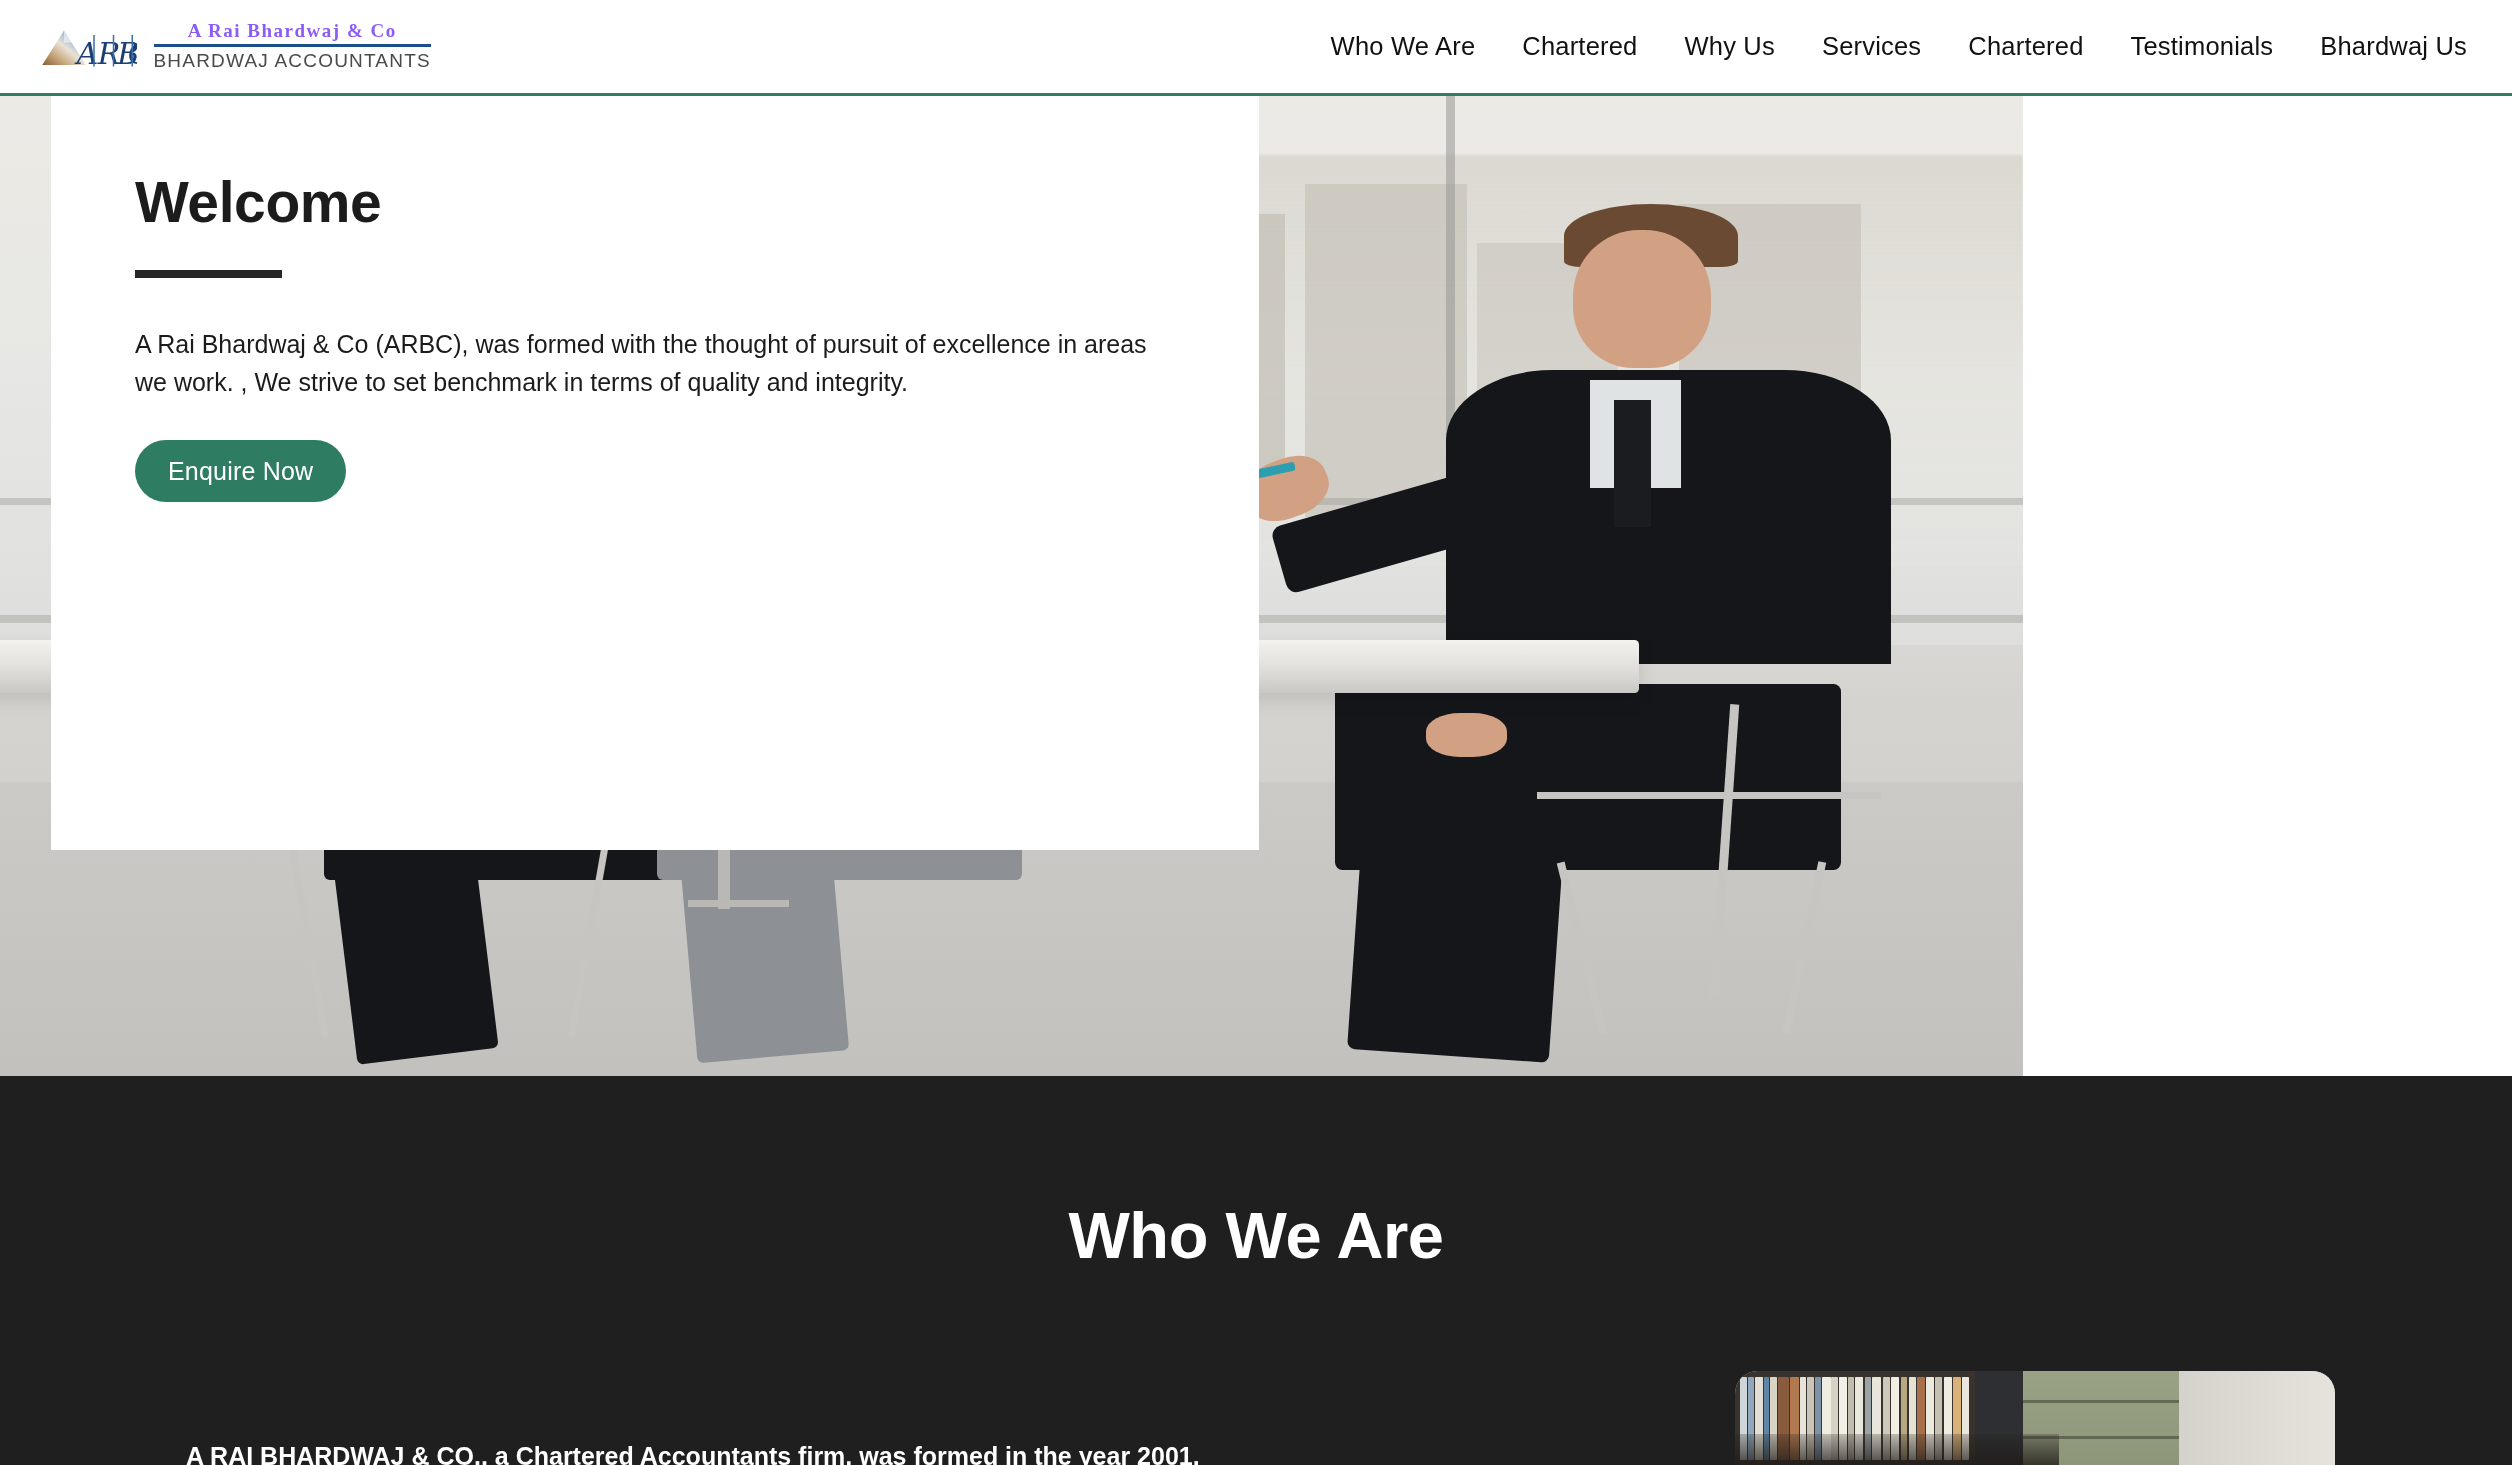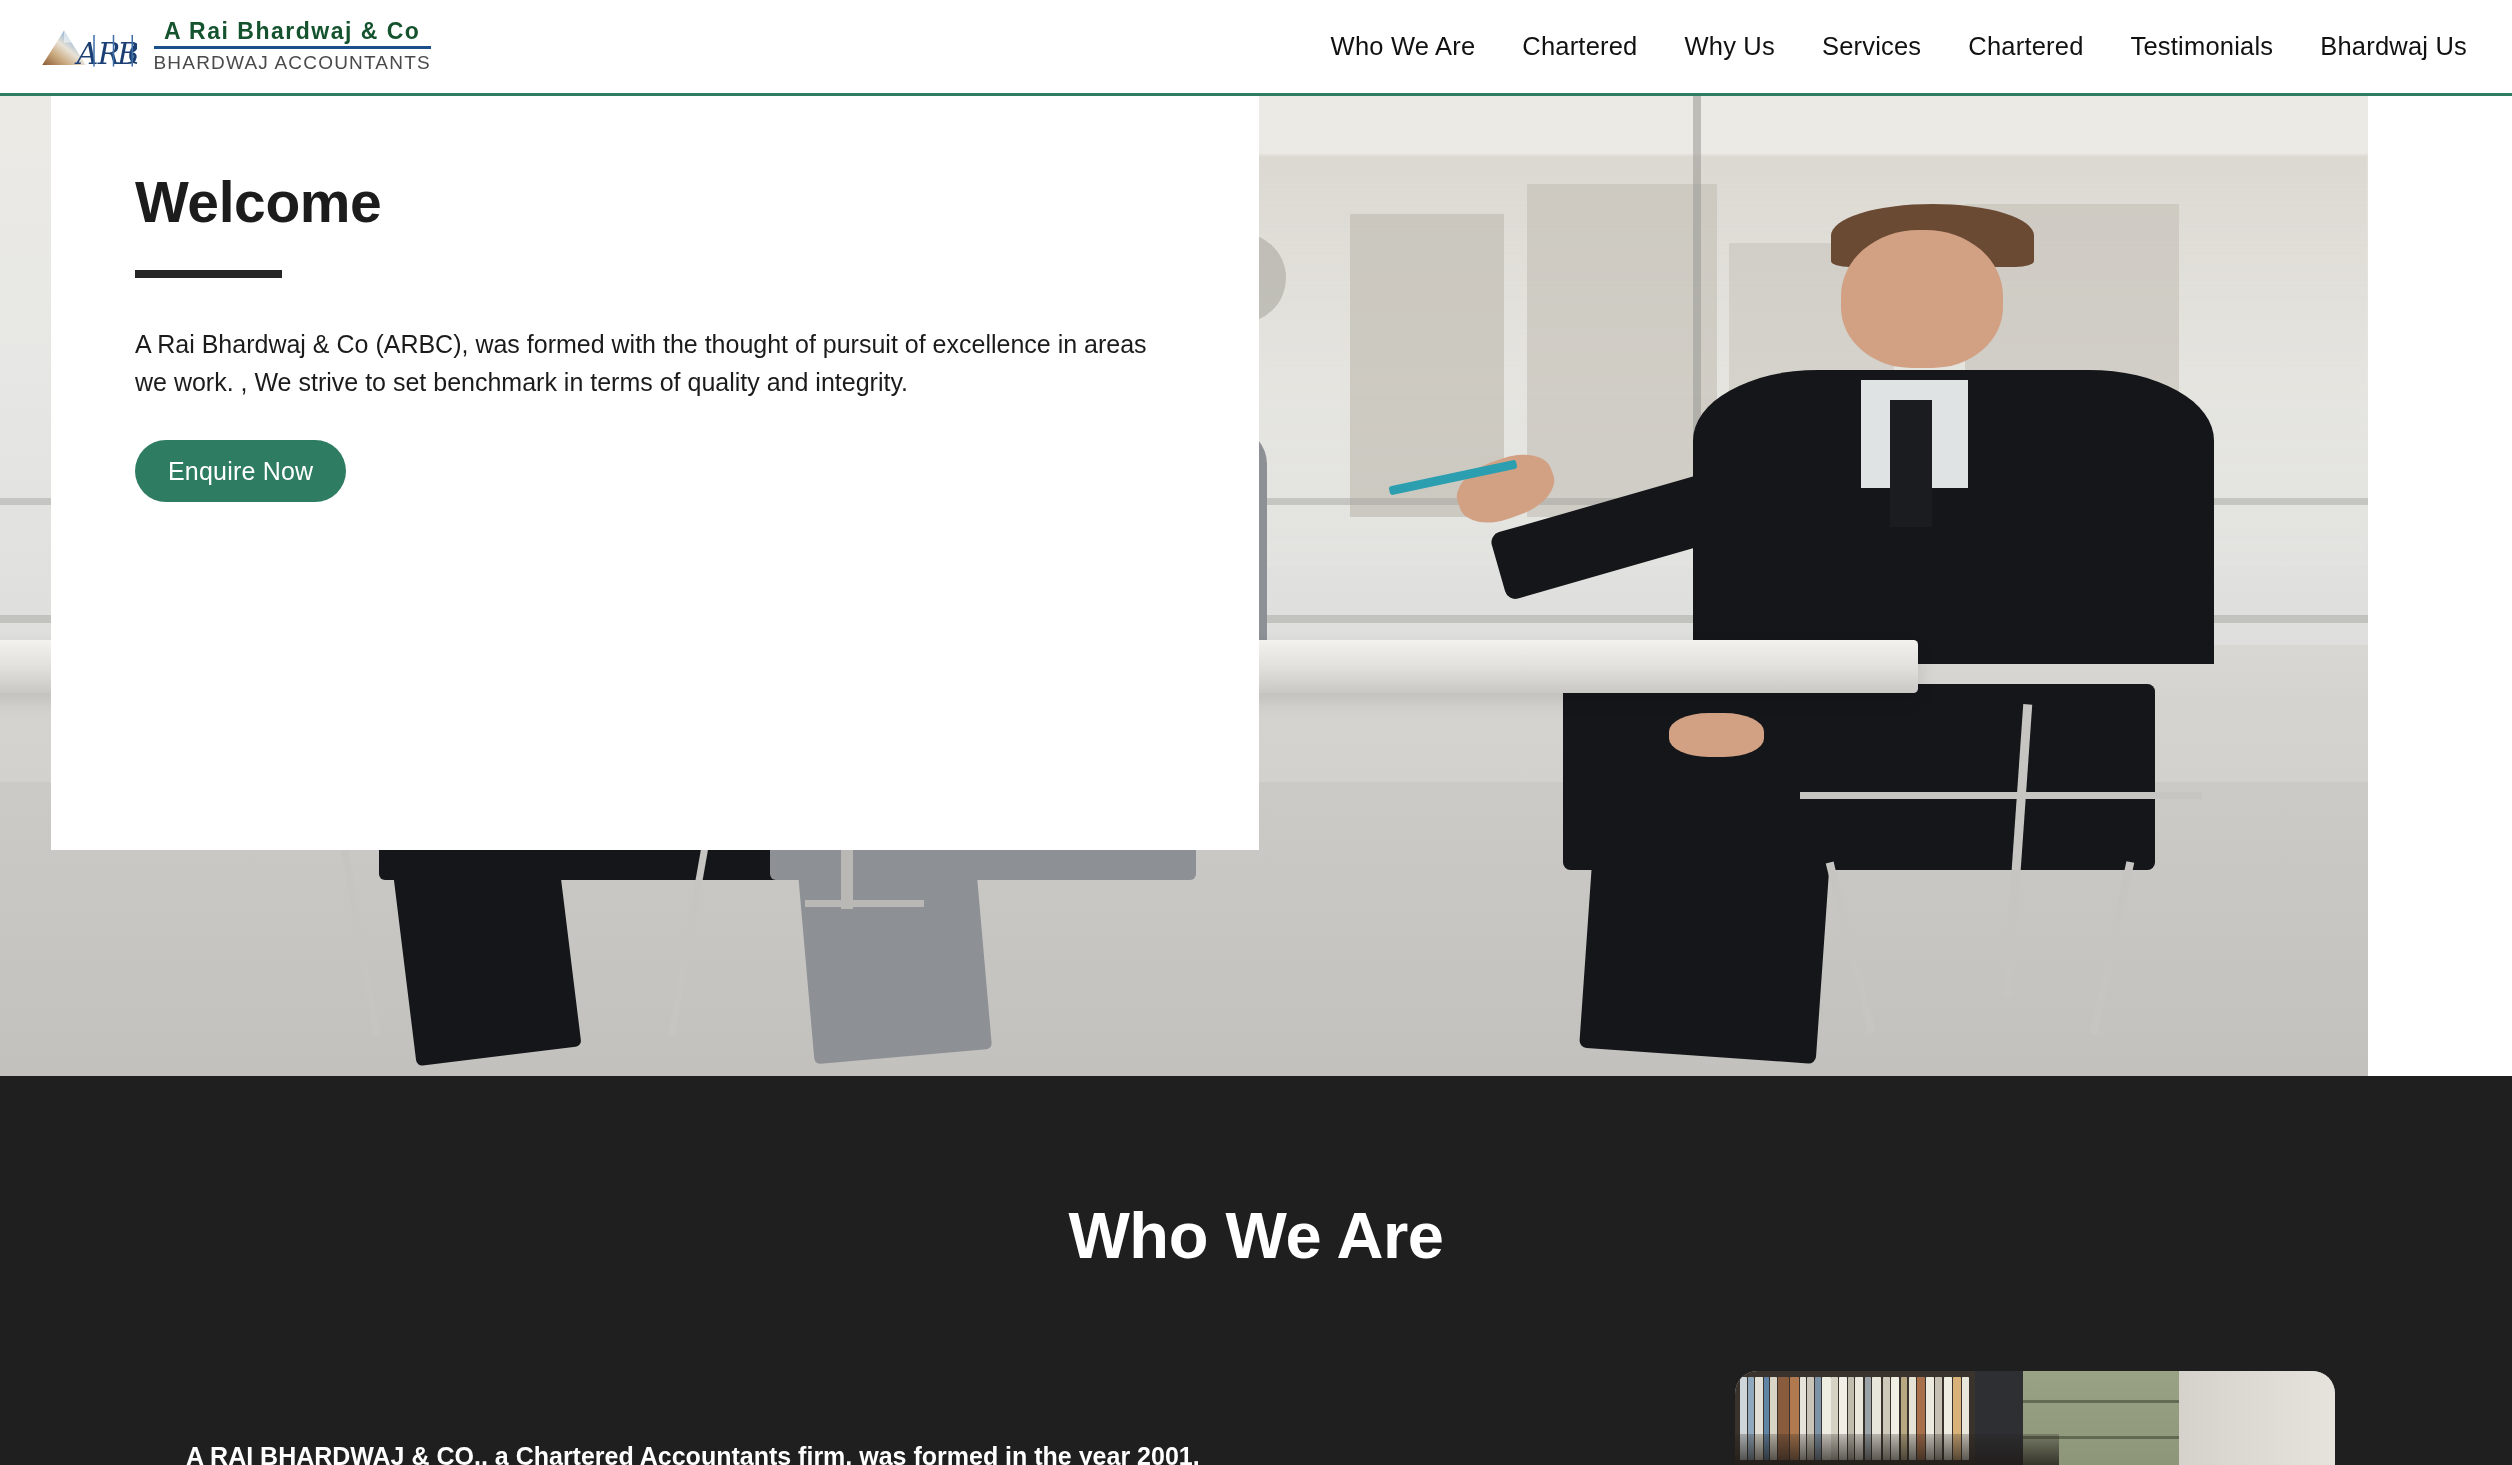--- a/index.html
+++ b/index.html
@@ -16,42 +16,42 @@
     position:absolute; top:0; left:0; width:2512px; height:96px;
     background:#ffffff;
     border-bottom:3.8px solid #2e7d63;
     display:flex; align-items:center;
     z-index:20;
   }
   .brand { display:flex; align-items:center; margin-left:39px; }
   .logo-mark { width:98px; height:54px; position:relative; margin-right:16.5px; }
   .brand-text { display:flex; flex-direction:column; align-items:center; }
   .brand-name {
-    font-family:Liberation Sans, sans-serif;
-    font-size:23px; font-weight:700; color:#14532d;
+    font-family:Liberation Serif, serif;
+    font-size:19px; font-weight:700; color:#8b5cf6;
     letter-spacing:1.5px; line-height:1.05; white-space:nowrap;
   }
   .brand-rule {
     width:100%; height:3px; background:#1b4f8a; margin:3.8px 0 3px 0;
   }
   .brand-sub {
     font-family:"Liberation Sans", sans-serif;
     font-size:19px; font-weight:400; color:#4a4a4a;
     letter-spacing:1.2px; white-space:nowrap;
   }
 
   .nav { margin-left:auto; margin-right:45px; display:flex; align-items:center; gap:47px; }
   .nav-item {
     font-size:25.5px; font-weight:500; color:#111111;
     white-space:nowrap; cursor:pointer; letter-spacing:0.2px;
   }
 
   
   .hero {
-    position:absolute; top:96px; left:0; width:2368px; height:980px;
+    position:absolute; top:96px; left:0; width:2023px; height:980px;
     overflow:hidden; background:#fde047;
   }
   .hero-photo { position:absolute; inset:0; }
 
   
   .ph-room {
     position:absolute; inset:0;
     background:
       linear-gradient(180deg,#e8e6e0 0%,#e3e1dc 42%,#d4d3cf 62%,#cbcac6 100%);
   }

